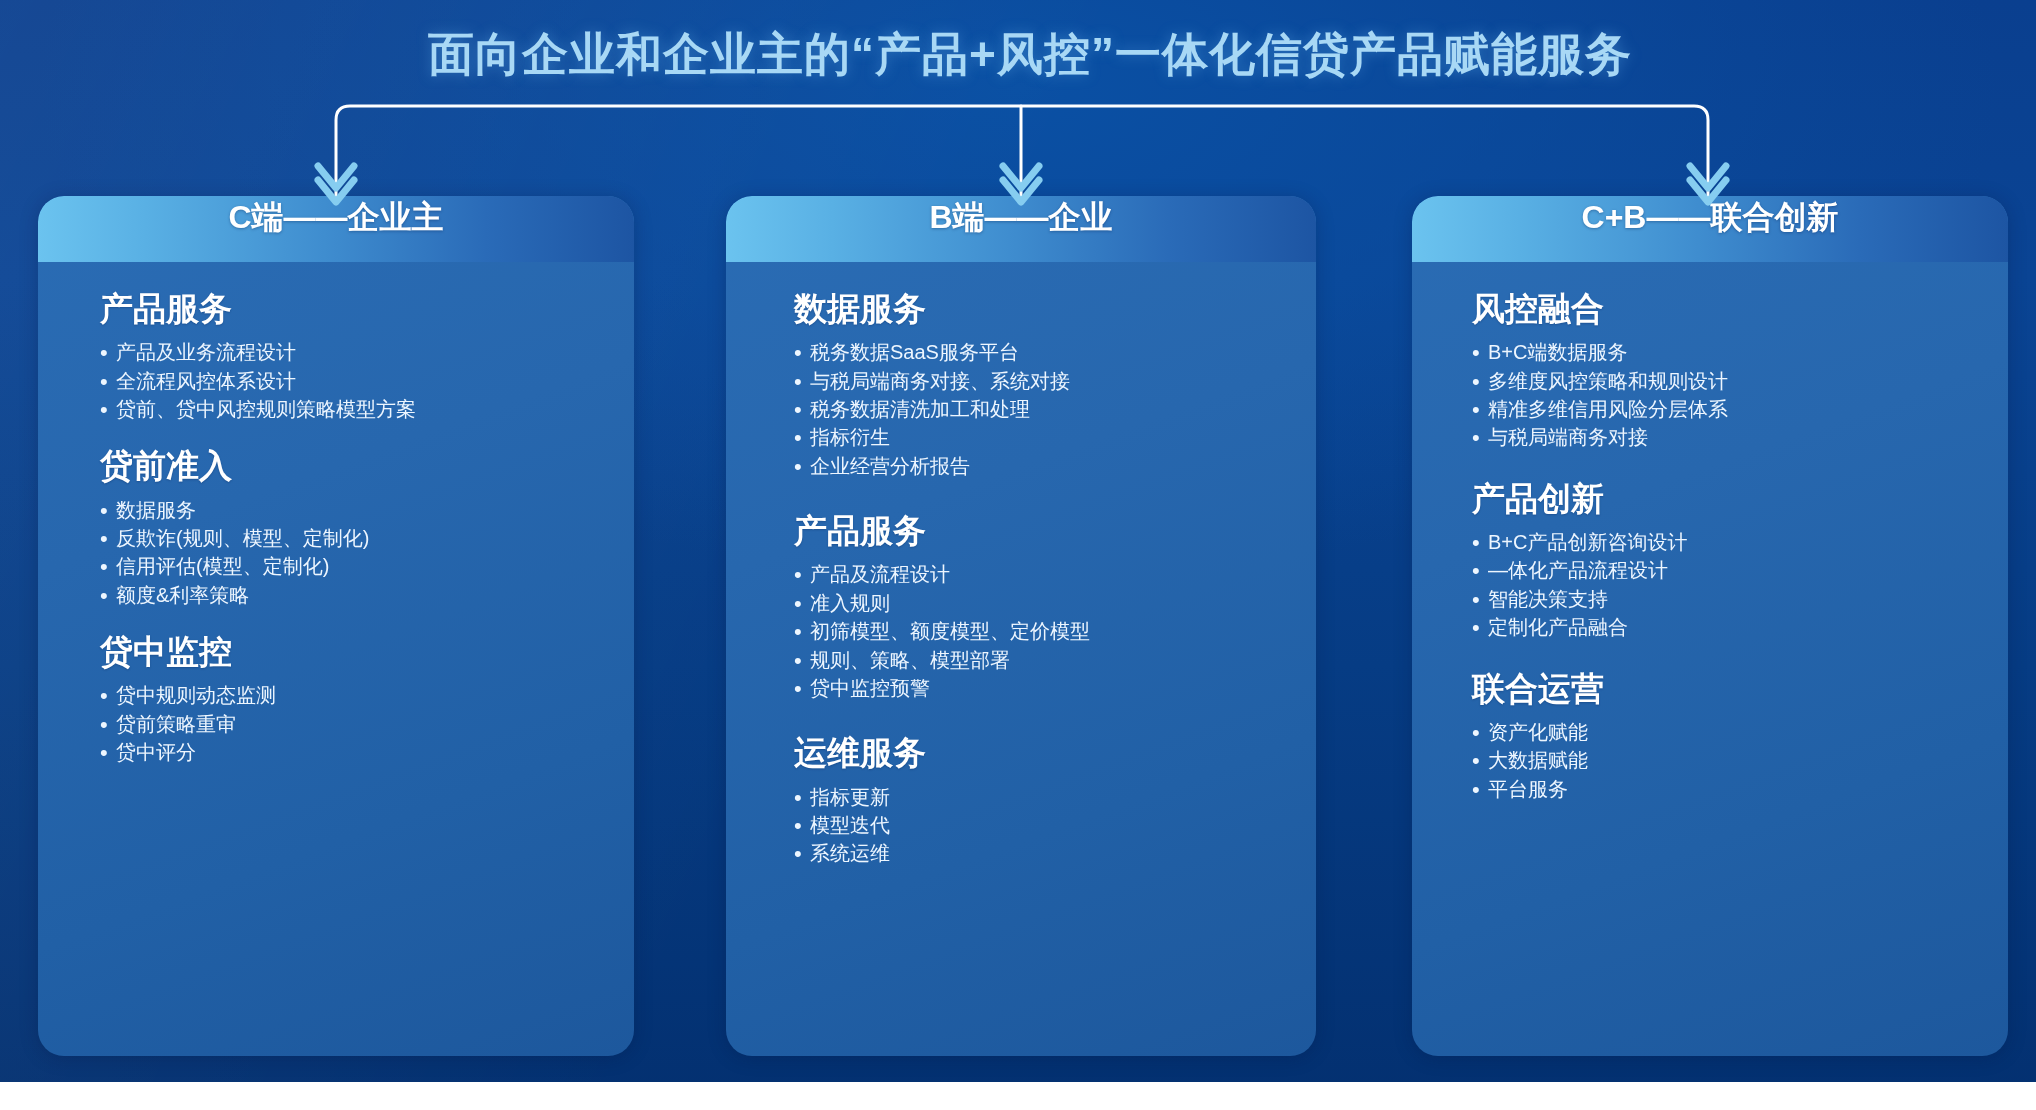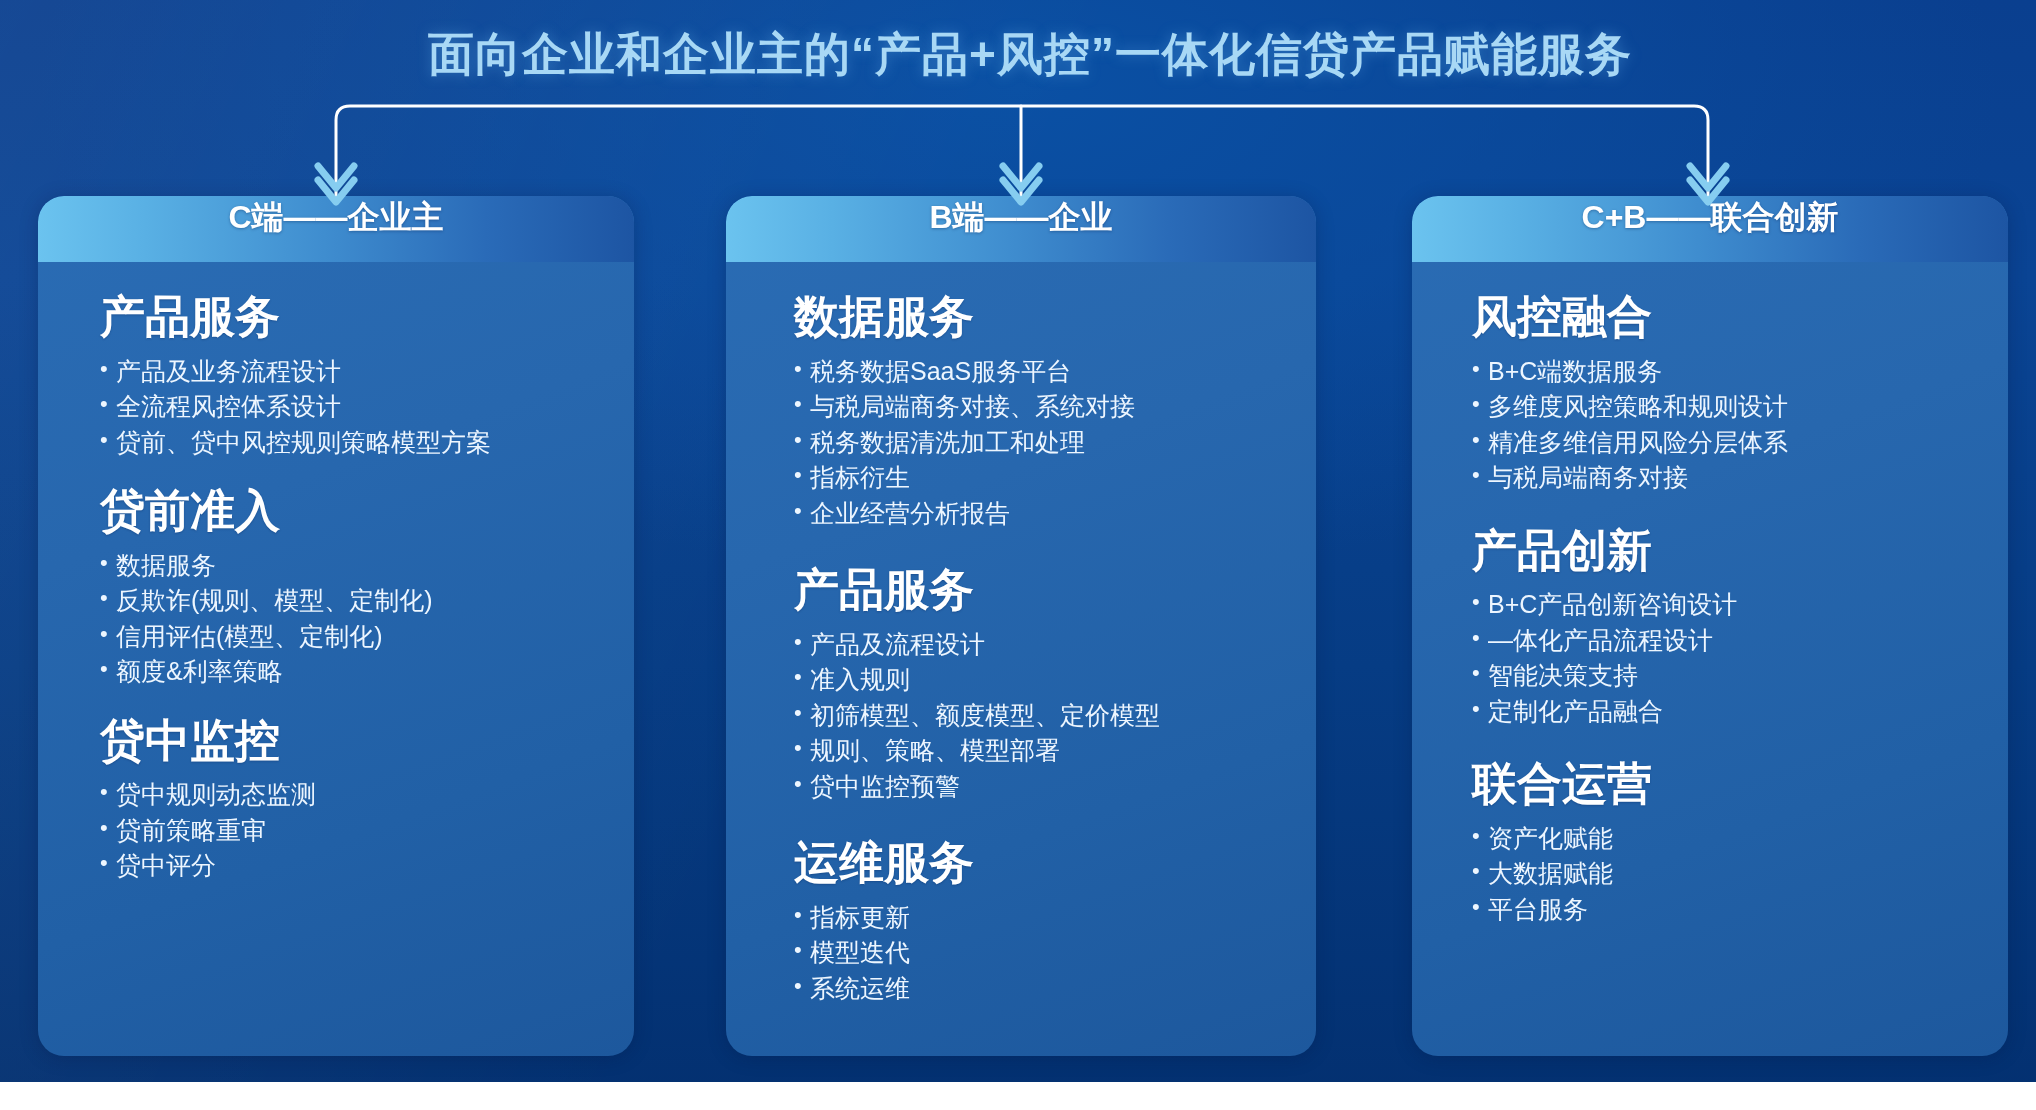--- a/index.html
+++ b/index.html
@@ -62,28 +62,28 @@
     font-size:32px;font-weight:bold;color:#ffffff;white-space:nowrap;
     text-shadow:0 1px 3px rgba(0,30,80,0.35);
   }
 
   .card-body{
     padding:26px 0 0 62px;
   }
   .section{margin-bottom:22px;}
   .section:last-child{margin-bottom:0;}
   .section-title{
-    font-size:45px;font-weight:bold;color:#ffffff;line-height:1.28;
+    font-size:33px;font-weight:bold;color:#ffffff;line-height:1.28;
     margin-bottom:8px;
     text-shadow:0 1px 2px rgba(0,30,80,0.28);
   }
   .bullets{list-style:none;margin:0;padding:0;}
   .bullets li{
     position:relative;
-    font-size:25px;color:#edf6ff;line-height:1.42;
+    font-size:20px;color:#edf6ff;line-height:1.42;
     padding-left:16px;white-space:nowrap;
   }
   .bullets li::before{
     content:"\2022";
     position:absolute;left:0;top:-1px;
     font-size:22px;color:#edf6ff;
   }
   
   .card.c2 .card-body{padding-left:68px;}
   .card.c3 .card-body{padding-left:60px;}

